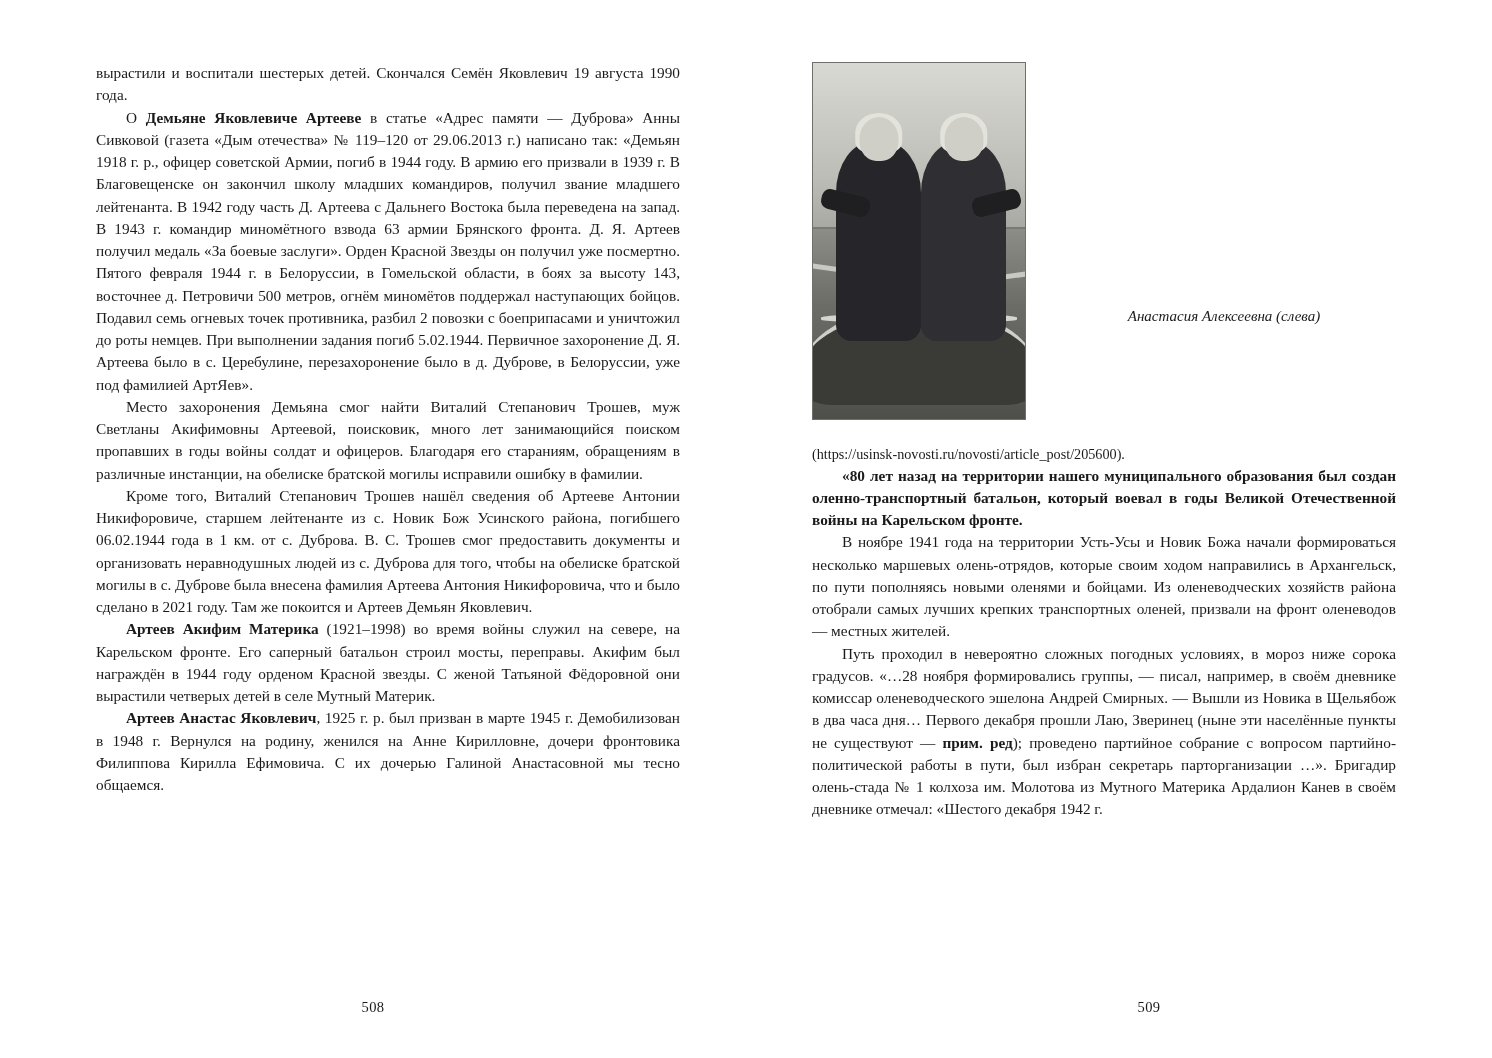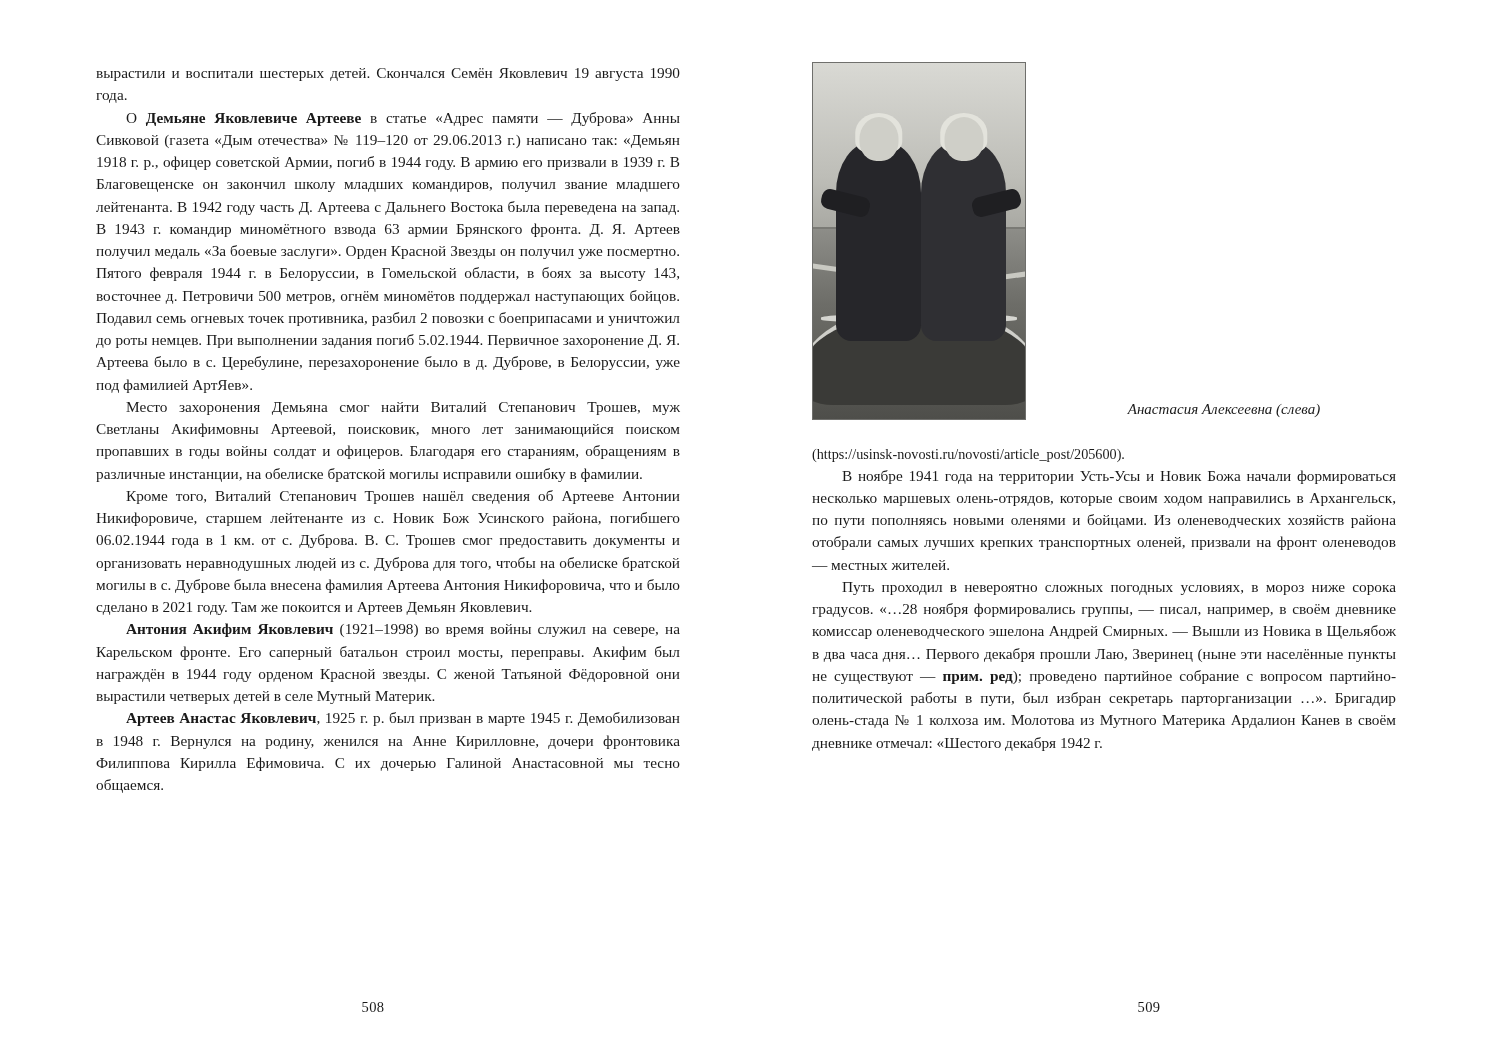--- a/index.html
+++ b/index.html
@@ -58,21 +58,21 @@
     text-align: center;
     font-size: 14.5px;
     letter-spacing: 0.4px;
   }
   .page-left .folio { padding-right: 30px; text-align: center; }
   .page-right .folio { padding-left: 30px; }
 
   
   .photo-block {
     display: flex;
-    align-items: flex-end;
+    align-items: center;
     margin-bottom: 24px;
   }
   .photo-frame {
     width: 212px;
     height: 356px;
     flex: 0 0 212px;
     background: #9a9a96;
     position: relative;
     overflow: hidden;
     border: 1px solid #6f6f6c;
@@ -182,21 +182,21 @@
   <div class="page page-left">
     <div class="body-text">
       <p class="noindent">вырастили и воспитали шестерых детей. Скончался Семён Яковлевич 19 августа 1990 года.</p>
 
       <p><span>О </span><span class="b">Демьяне Яковлевиче Артееве</span><span> в статье «Адрес памяти — Дуброва» Анны Сивковой (газета «Дым отечества» № 119–120 от 29.06.2013 г.) написано так: «Демьян 1918 г. р., офицер советской Армии, погиб в 1944 году. В армию его призвали в 1939 г. В Благовещенске он закончил школу младших командиров, получил звание младшего лейтенанта. В 1942 году часть Д. Артеева с Дальнего Востока была переведена на запад. В 1943 г. командир миномётного взвода 63 армии Брянского фронта. Д. Я. Артеев получил медаль «За боевые заслуги». Орден Красной Звезды он получил уже посмертно. Пятого февраля 1944 г. в Белоруссии, в Гомельской области, в боях за высоту 143, восточнее д. Петровичи 500 метров, огнём миномётов поддержал наступающих бойцов. Подавил семь огневых точек противника, разбил 2 повозки с боеприпасами и уничтожил до роты немцев. При выполнении задания погиб 5.02.1944. Первичное захоронение Д. Я. Артеева было в с. Церебулине, перезахоронение было в д. Дуброве, в Белоруссии, уже под фамилией АртЯев».</span></p>
 
       <p>Место захоронения Демьяна смог найти Виталий Степанович Трошев, муж Светланы Акифимовны Артеевой, поисковик, много лет занимающийся поиском пропавших в годы войны солдат и офицеров. Благодаря его стараниям, обращениям в различные инстанции, на обелиске братской могилы исправили ошибку в фамилии.</p>
 
       <p>Кроме того, Виталий Степанович Трошев нашёл сведения об Артееве Антонии Никифоровиче, старшем лейтенанте из с. Новик Бож Усинского района, погибшего 06.02.1944 года в 1 км. от с. Дуброва. В. С. Трошев смог предоставить документы и организовать неравнодушных людей из с. Дуброва для того, чтобы на обелиске братской могилы в с. Дуброве была внесена фамилия Артеева Антония Никифоровича, что и было сделано в 2021 году. Там же покоится и Артеев Демьян Яковлевич.</p>
 
-      <p><span class="b">Антония Акифим Яковлевич</span><span> (1921–1998) во время войны служил на севере, на Карельском фронте. Его саперный батальон строил мосты, переправы. Акифим был награждён в 1944 году орденом Красной звезды. С женой Татьяной Фёдоровной они вырастили четверых детей в селе Мутный Материк.</span></p>
+      <p><span class="b">Артеев Акифим Материка</span><span> (1921–1998) во время войны служил на севере, на Карельском фронте. Его саперный батальон строил мосты, переправы. Акифим был награждён в 1944 году орденом Красной звезды. С женой Татьяной Фёдоровной они вырастили четверых детей в селе Мутный Материк.</span></p>
 
       <p><span class="b">Артеев Анастас Яковлевич</span><span>, 1925 г. р. был призван в марте 1945 г. Демобилизован в 1948 г. Вернулся на родину, женился на Анне Кирилловне, дочери фронтовика Филиппова Кирилла Ефимовича. С их дочерью Галиной Анастасовной мы тесно общаемся.</span></p>
     </div>
     <div class="folio">508</div>
   </div>
 
   <div class="page page-right">
 
     <div class="photo-block">
       <div class="photo-frame">
@@ -220,20 +220,21 @@
       </div>
       <div class="photo-caption">
         <div>Анастасия Алексеевна (слева)</div>
       </div>
     </div>
 
     <div class="body-text">
 
       <p class="noindent small-italic">(https://usinsk-novosti.ru/novosti/article_post/205600).</p>
 
+      <p class="b">«80 лет назад на территории нашего муниципального образования был создан оленно-транспортный батальон, который воевал в годы Великой Отечественной войны на Карельском фронте.</p>
 
       <p>В ноябре 1941 года на территории Усть-Усы и Новик Божа начали формироваться несколько маршевых олень-отрядов, которые своим ходом направились в Архангельск, по пути пополняясь новыми оленями и бойцами. Из оленеводческих хозяйств района отобрали самых лучших крепких транспортных оленей, призвали на фронт оленеводов — местных жителей.</p>
 
       <p><span>Путь проходил в невероятно сложных погодных условиях, в мороз ниже сорока градусов. «…28 ноября формировались группы, — писал, например, в своём дневнике комиссар оленеводческого эшелона Андрей Смирных. — Вышли из Новика в Щельябож в два часа дня… Первого декабря прошли Лаю, Зверинец (ныне эти населённые пункты не существуют — </span><span class="b">прим. ред</span><span>); проведено партийное собрание с вопросом партийно-политической работы в пути, был избран секретарь парторганизации …». Бригадир олень-стада № 1 колхоза им. Молотова из Мутного Материка Ардалион Канев в своём дневнике отмечал: «Шестого декабря 1942 г.</span></p>
     </div>
 
     <div class="folio">509</div>
   </div>
 
 </div>

